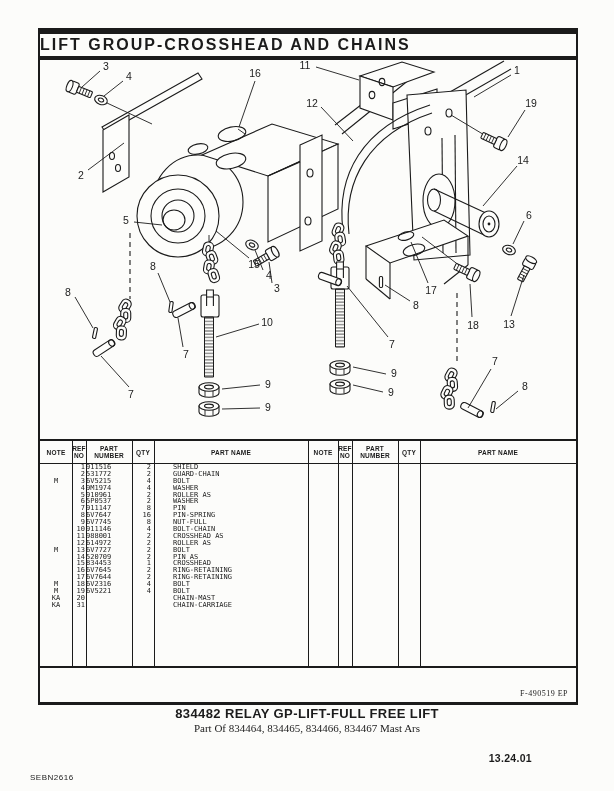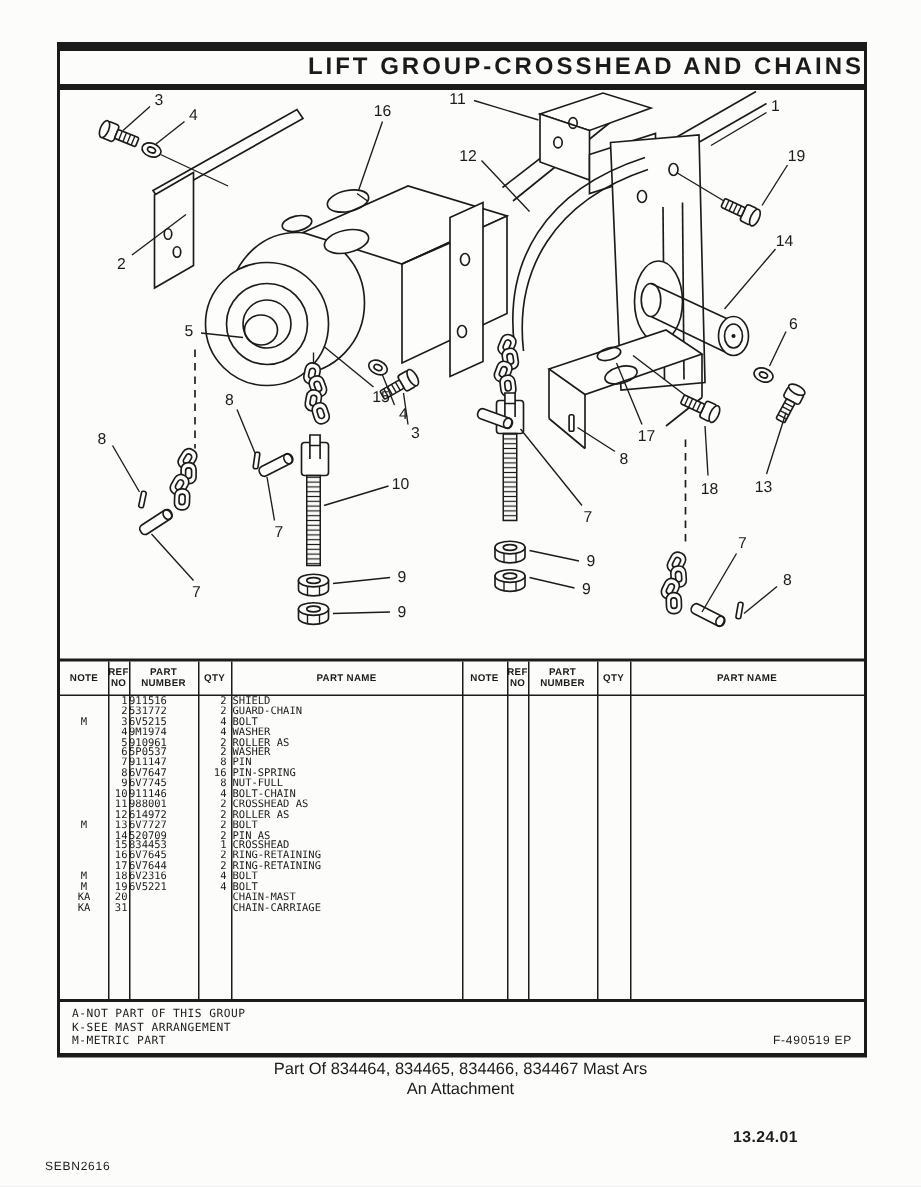--- a/index.html
+++ b/index.html
@@ -2,21 +2,21 @@
 <html><head>
 <meta charset="utf-8">
 <style>
   html,body{margin:0;padding:0;background:#e8e8e8;}
   .page{position:relative;width:614px;height:791px;background:#fcfcfa;overflow:hidden;
         font-family:"Liberation Sans",sans-serif;color:#1b1b1b;}
   .frame{position:absolute;left:38px;top:28px;width:536px;height:672px;
          border:2px solid #1b1b1b;border-bottom-width:3px;background:#fcfcfa;}
   .title-band{position:absolute;left:0;top:0;width:100%;height:22px;
               border-top:4px solid #1b1b1b;border-bottom:4px solid #1b1b1b;
-              display:flex;align-items:center;justify-content:flex-end;}
+              display:flex;align-items:center;justify-content:flex-start;}
   .title-band span{font-weight:bold;font-size:16px;letter-spacing:2px;white-space:nowrap;}
   .diagram{position:absolute;left:0;top:30px;width:536px;height:378px;}
   .diagram svg{width:100%;height:100%;}
   svg *{vector-effect:non-scaling-stroke;}
   .ln{stroke:#1b1b1b;stroke-width:1.1;fill:none;}
   .fw{stroke:#1b1b1b;stroke-width:1.1;fill:#fdfdfb;}
   .thin{stroke:#1b1b1b;stroke-width:0.9;fill:none;}
   .dash{stroke:#1b1b1b;stroke-width:1.1;fill:none;stroke-dasharray:5 4;}
   .callout-text{font-family:"Liberation Sans",sans-serif;font-size:10.5px;fill:#1b1b1b;}
   
@@ -29,29 +29,29 @@
   .thead .hc{display:flex;align-items:center;justify-content:center;text-align:center;
              font-size:6.5px;font-weight:bold;letter-spacing:.2px;line-height:7px;overflow:hidden;}
   .tbody{position:absolute;left:0;top:23px;width:100%;display:grid;
          grid-template-columns:32px 14px 46px 22px 154px 30px 14px 46px 22px 156px;
          grid-auto-rows:6.9px;font-family:"DejaVu Sans Mono",monospace;font-size:7px;line-height:6.9px;}
   .tbody .cell{white-space:nowrap;overflow:hidden;}
   .tbody .c0{text-align:center;}
   .tbody .c1{text-align:right;padding-right:1px;}
   .tbody .c2{text-align:left;}
   .tbody .c3{text-align:right;padding-right:3px;}
-  .tbody .c4{padding-left:1px;}
+  .tbody .c4{padding-left:19px;}
   
   .legend{position:absolute;left:8px;top:641px;font-family:"DejaVu Sans Mono",monospace;
           font-size:7.5px;line-height:9px;letter-spacing:.3px;}
-  .drawing-no{position:absolute;right:8px;top:659px;font-family:Liberation Sans, sans-serif;
+  .drawing-no{position:absolute;right:8px;top:659px;font-family:Liberation Serif, serif;
               font-size:8px;letter-spacing:.5px;padding-left:12px;}
   .caption{position:absolute;left:0;top:706px;width:614px;text-align:center;}
   .caption .cap1{font-size:13px;font-weight:bold;letter-spacing:.4px;}
-  .caption .cap2{font-size:11px;margin-top:1px;}
+  .caption .cap2{font-size:11px;margin-top:1px;font-family:Liberation Serif, serif;}
   .caption .cap3{font-size:11px;margin-top:1px;}
   .footer-left{position:absolute;left:30px;top:773px;font-size:8px;letter-spacing:.5px;}
   .footer-right{position:absolute;right:82px;top:752px;font-size:10.5px;font-weight:bold;letter-spacing:.3px;margin-left:39px;}
 </style>
 </head>
 <body>
 
 <div class="page">
   <div class="frame">
 
@@ -510,28 +510,23 @@
           <div class="cell c3"></div>
           <div class="cell c4">CHAIN-CARRIAGE</div>
           <div class="cell c0"></div>
           <div class="cell c1"></div>
           <div class="cell c2"></div>
           <div class="cell c3"></div>
           <div class="cell c4"></div>
         </div>
     </div>
 
-    <div class="legend">
-      <div>A-NOT PART OF THIS GROUP</div>
-      <div>K-SEE MAST ARRANGEMENT</div>
-      <div>M-METRIC PART</div>
-    </div>
     <div class="drawing-no">F-490519 EP</div>
   </div>
 
   <div class="caption">
+    <div class="cap1">834482 RELAY GP-LIFT-FULL FREE LIFT</div>
     <div class="cap2">Part Of 834464, 834465, 834466, 834467 Mast Ars</div>
-    <div class="cap3">An Attachment</div>
   </div>
 
   <div class="footer-left">SEBN2616</div>
   <div class="footer-right">13.24.01</div>
 </div>
 
 </body></html>

